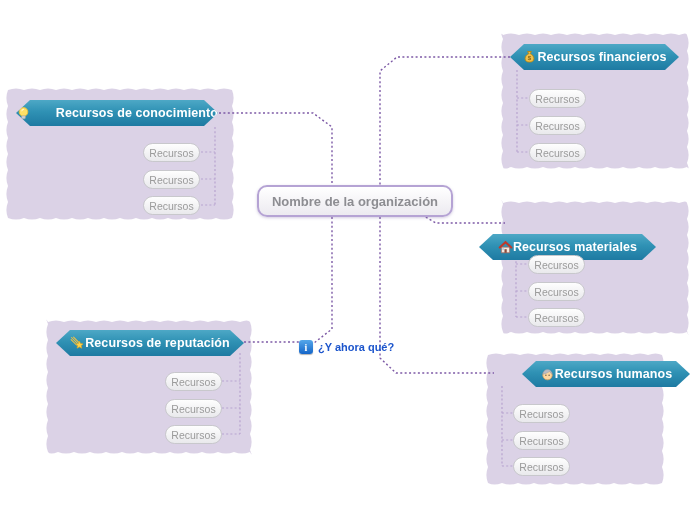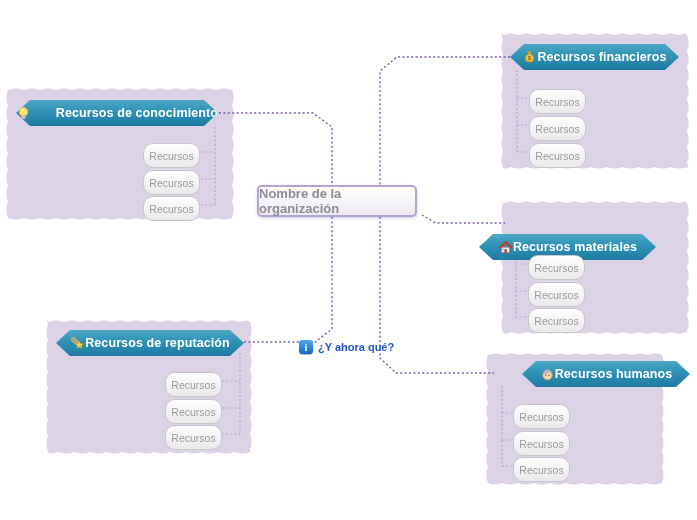--- a/index.html
+++ b/index.html
@@ -9,26 +9,26 @@
   .panel{fill:#dbd2e6;}
   .main-conn{fill:none;stroke:#7d5aa6;stroke-width:1.4;stroke-dasharray:2 2.4;}
   .sub-conn{fill:none;stroke:#b7a3cf;stroke-width:1.2;stroke-dasharray:2 2.2;}
   .topic{position:absolute;height:26px;display:flex;align-items:center;justify-content:center;gap:0;
          color:#fff;font-weight:bold;font-size:12.5px;letter-spacing:.1px;
          background:linear-gradient(180deg,#4da8c6 0%,#2f91b4 45%,#1e7aa2 100%);
          clip-path:polygon(14px 0,calc(100% - 14px) 0,100% 50%,calc(100% - 14px) 100%,14px 100%,0 50%);
          filter:drop-shadow(0 1px 1.5px rgba(30,60,90,.35));}
   .ticon{width:15px;height:15px;display:flex;align-items:center;justify-content:center;flex:0 0 auto;}
   .ticon svg{display:block;}
-  .central{position:absolute;left:257px;top:185px;width:160px;height:32px;box-sizing:border-box;
+  .central{position:absolute;left:257px;top:185px;width:196px;height:32px;box-sizing:border-box;
            display:flex;align-items:center;justify-content:center;
-           background:linear-gradient(#ffffff,#eceaf0);border:2px solid #b5a3d4;border-radius:5px;
+           background:linear-gradient(#ffffff,#eceaf0);border:2px solid #b5a3d4;border-radius:10px;
            color:#8d8d92;font-weight:bold;font-size:13px;
            box-shadow:0 1px 3px rgba(130,110,170,.35);}
-  .pill{position:absolute;width:57px;height:25px;box-sizing:border-box;
+  .pill{position:absolute;width:57px;height:19px;box-sizing:border-box;
         display:flex;align-items:center;justify-content:center;
         background:linear-gradient(#fefefe,#e9e9ec);border:1px solid #c8c8cc;border-radius:10px;
         color:#9b9b9b;font-size:10.5px;}
   .note{position:absolute;left:299px;top:340px;display:flex;align-items:center;gap:5px;}
   .info-badge{width:14px;height:14px;border-radius:3px;flex:0 0 auto;
               background:linear-gradient(#55a7ea,#1565c8);
               display:flex;align-items:center;justify-content:center;
               box-shadow:0 1px 1px rgba(0,0,0,.3);
               color:#fff;font-weight:bold;font-size:10px;font-family:"Liberation Serif",serif;}
   .note-label{color:#1c55cc;font-weight:bold;font-size:11px;}

